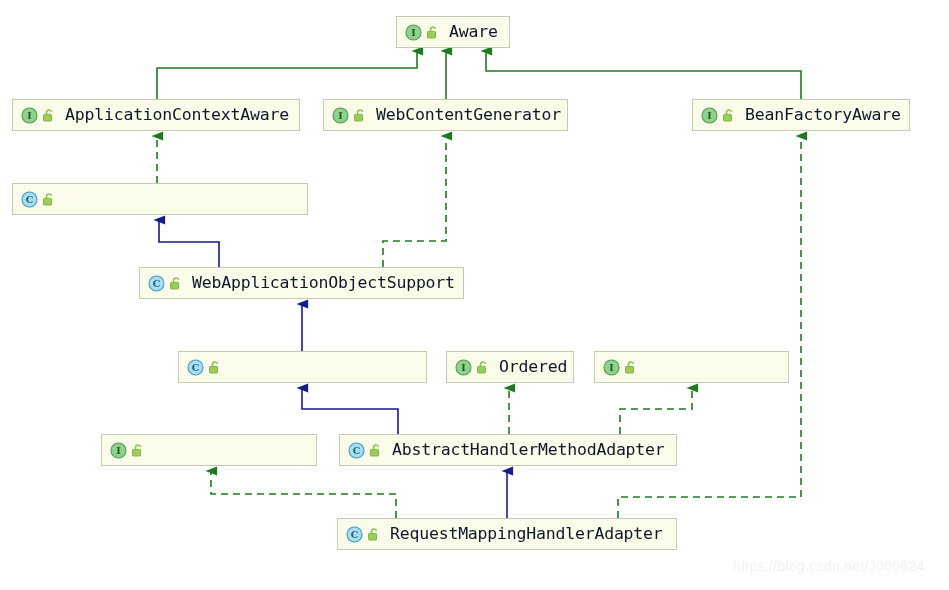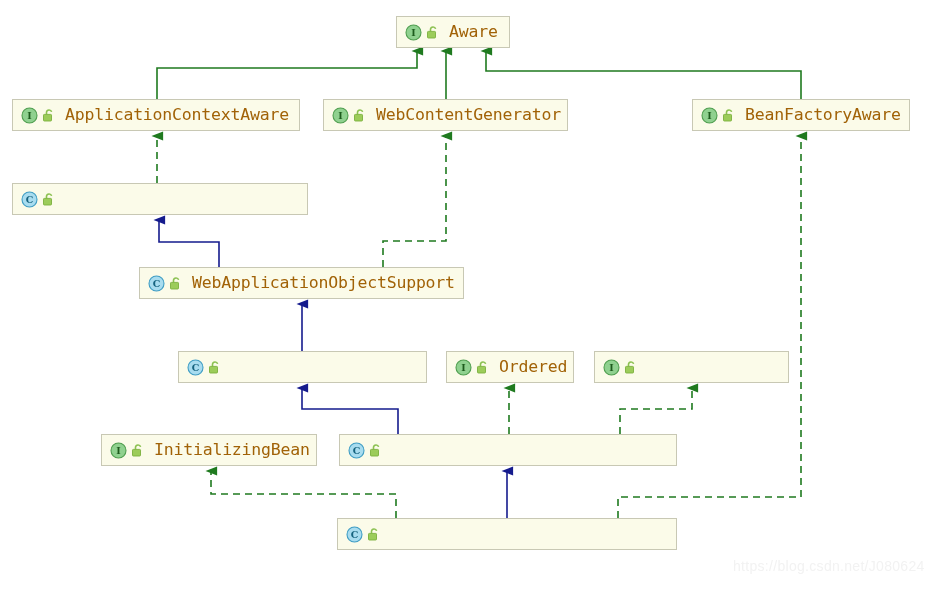--- a/index.html
+++ b/index.html
@@ -46,21 +46,21 @@
   .node .icon-lock {
     flex: 0 0 auto;
     width: 14px;
     height: 15px;
     margin-right: 9px;
     display: inline-block;
     position: relative;
   }
   .node .label {
     font-size: 16.5px;
-    color: #a16207;
+    color: #0f172a;
     letter-spacing: -0.2px;
     line-height: 1;
   }
   .watermark {
     position: absolute;
     left: 733px;
     top: 558px;
     font-family: "Liberation Sans", sans-serif;
     font-size: 14px;
     color: #f2f2f2;
@@ -258,48 +258,49 @@
           <circle cx="8.5" cy="8.5" r="7.5" fill="#8fd18f" stroke="#4f9e4f" stroke-width="1.1"></circle>
           <text x="8.5" y="12.3" font-family="DejaVu Serif, serif" font-size="9.5" font-weight="bold" fill="#1d5c1d" text-anchor="middle">I</text>
         </svg>
     </span>
     <span class="icon-lock">
       <svg width="14" height="15" viewBox="0 0 14 15">
           <path d="M4.5,6.5 L4.5,4.2 A2.6,2.6 0 0 1 9.6,3.9" fill="none" stroke="#8cc152" stroke-width="1.6"></path>
           <rect x="1.5" y="6.4" width="8" height="6.6" rx="0.8" fill="#9ccc5a" stroke="#7bb03d" stroke-width="0.9"></rect>
         </svg>
     </span>
-    <span class="label">InitializingBean</span>
   </div>
 
   <div class="node" style="left:339px; top:434px; width:338px;">
     <span class="icon-stereo">
       <svg width="17" height="17" viewBox="0 0 17 17">
           <circle cx="8.5" cy="8.5" r="7.5" fill="#a8dcef" stroke="#3f9dc4" stroke-width="1.1"></circle>
           <text x="8.5" y="12.3" font-family="DejaVu Serif, serif" font-size="9.5" font-weight="bold" fill="#16637f" text-anchor="middle">C</text>
         </svg>
     </span>
     <span class="icon-lock">
       <svg width="14" height="15" viewBox="0 0 14 15">
           <path d="M4.5,6.5 L4.5,4.2 A2.6,2.6 0 0 1 9.6,3.9" fill="none" stroke="#8cc152" stroke-width="1.6"></path>
           <rect x="1.5" y="6.4" width="8" height="6.6" rx="0.8" fill="#9ccc5a" stroke="#7bb03d" stroke-width="0.9"></rect>
         </svg>
     </span>
+    <span class="label">AbstractHandlerMethodAdapter</span>
   </div>
 
   <div class="node" style="left:337px; top:518px; width:340px;">
     <span class="icon-stereo">
       <svg width="17" height="17" viewBox="0 0 17 17">
           <circle cx="8.5" cy="8.5" r="7.5" fill="#a8dcef" stroke="#3f9dc4" stroke-width="1.1"></circle>
           <text x="8.5" y="12.3" font-family="DejaVu Serif, serif" font-size="9.5" font-weight="bold" fill="#16637f" text-anchor="middle">C</text>
         </svg>
     </span>
     <span class="icon-lock">
       <svg width="14" height="15" viewBox="0 0 14 15">
           <path d="M4.5,6.5 L4.5,4.2 A2.6,2.6 0 0 1 9.6,3.9" fill="none" stroke="#8cc152" stroke-width="1.6"></path>
           <rect x="1.5" y="6.4" width="8" height="6.6" rx="0.8" fill="#9ccc5a" stroke="#7bb03d" stroke-width="0.9"></rect>
         </svg>
     </span>
+    <span class="label">RequestMappingHandlerAdapter</span>
   </div>
 
   <div class="watermark">https://blog.csdn.net/J080624</div>
 
 </div>
 
 </body></html>

